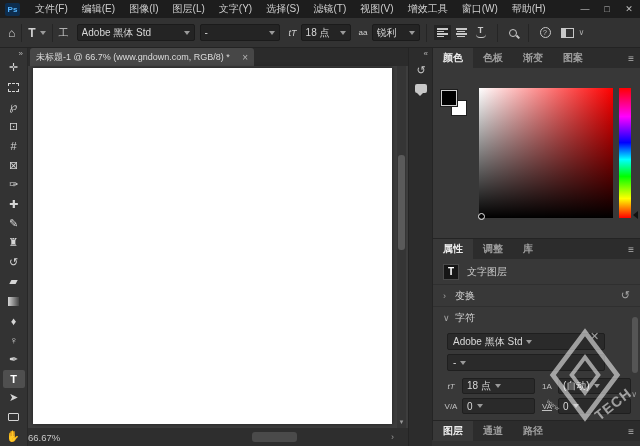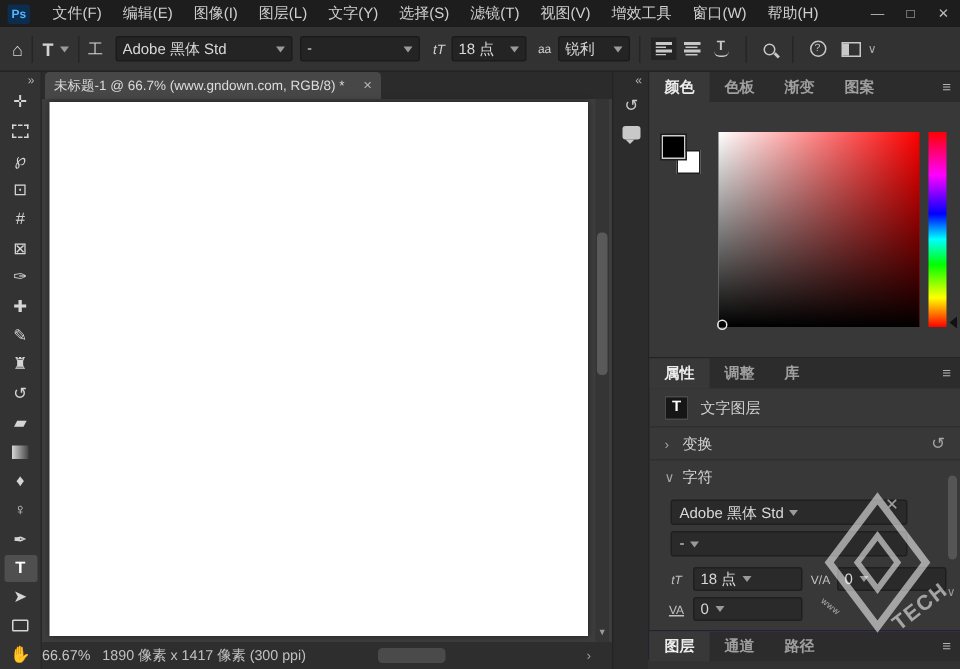--- a/index.html
+++ b/index.html
@@ -236,21 +236,20 @@
     </div>
     <div class="canvas-zone">
       <div class="canvas"></div>
       <div class="vscroll">
           <div class="thumb"></div>
         </div>
       <div class="vscroll-arrow">▼</div>
     </div>
     <div class="statusbar">
       <span class="zoom">66.67%</span>
-      <span class="size">1890 像素 x 1417 像素 (300 ppi)</span>
       <div class="hscroll">
           <div class="thumb"></div>
         </div>
       <span class="status-chev">›</span>
     </div>
   </div>
 
   <div class="dockstrip">
     <div class="ds-collapse">«</div>
     <div class="ds-icon" style="top:16px">↺</div>
@@ -312,20 +311,27 @@
       </div>
       <div class="char-grid">
         <div class="cg-cell">
           <span class="cg-ic" style="font-style:italic">tT</span>
           <div class="cg-field">
             <span class="txt">18 点</span>
             <span class="caret"></span>
           </div>
         </div>
         <div class="cg-cell">
+          <span class="cg-ic">1A</span>
+          <div class="cg-field">
+            <span class="txt">(自动)</span>
+            <span class="caret"></span>
+          </div>
+        </div>
+        <div class="cg-cell">
           <span class="cg-ic">V/A</span>
           <div class="cg-field">
             <span class="txt">0</span>
             <span class="caret"></span>
           </div>
         </div>
         <div class="cg-cell">
           <span class="cg-ic" style="text-decoration:underline">VA</span>
           <div class="cg-field">
             <span class="txt">0</span>

